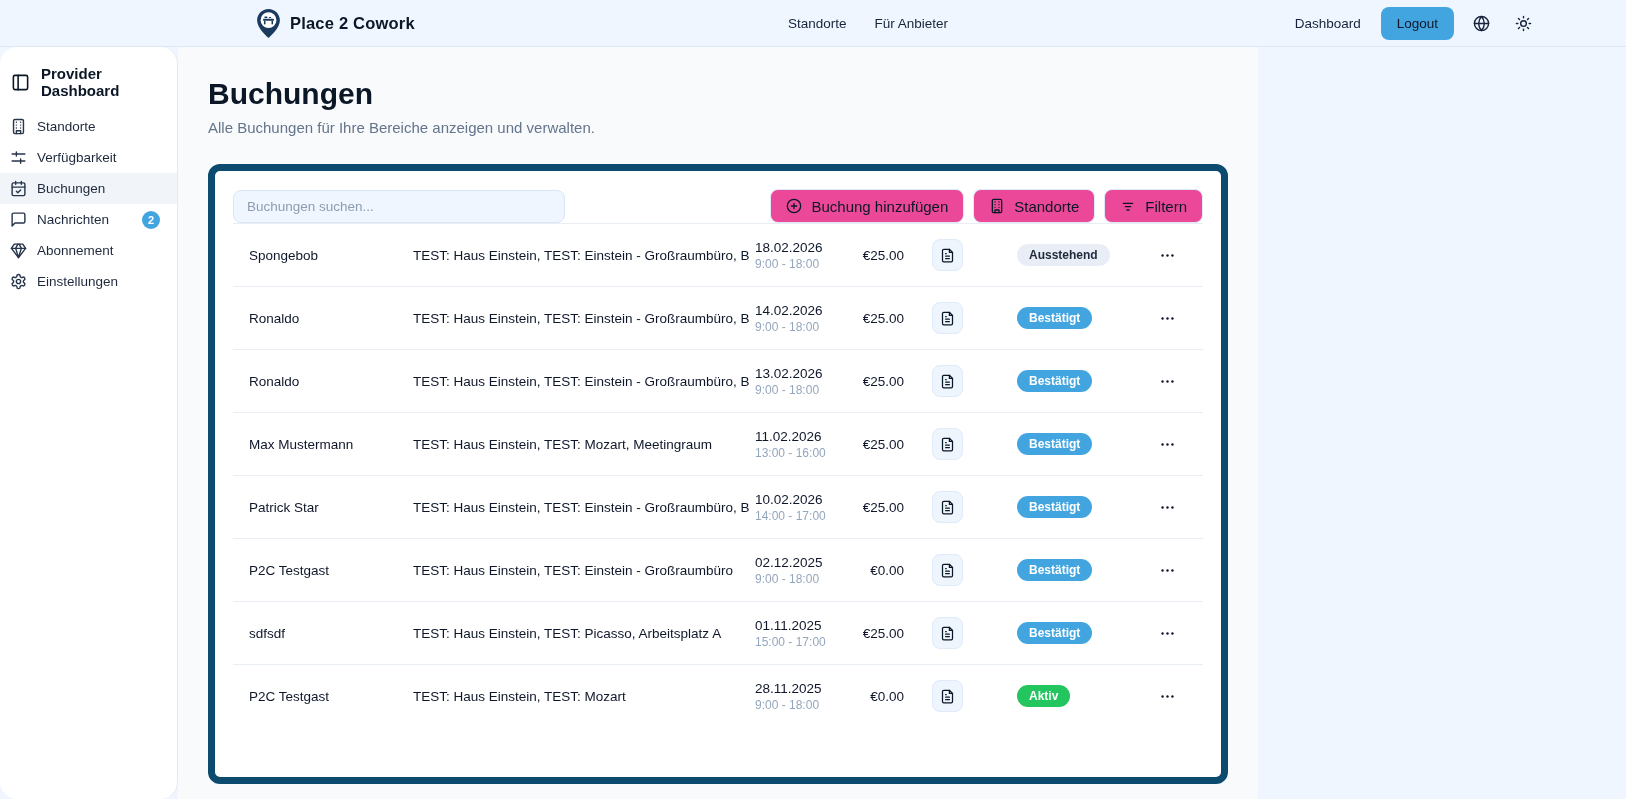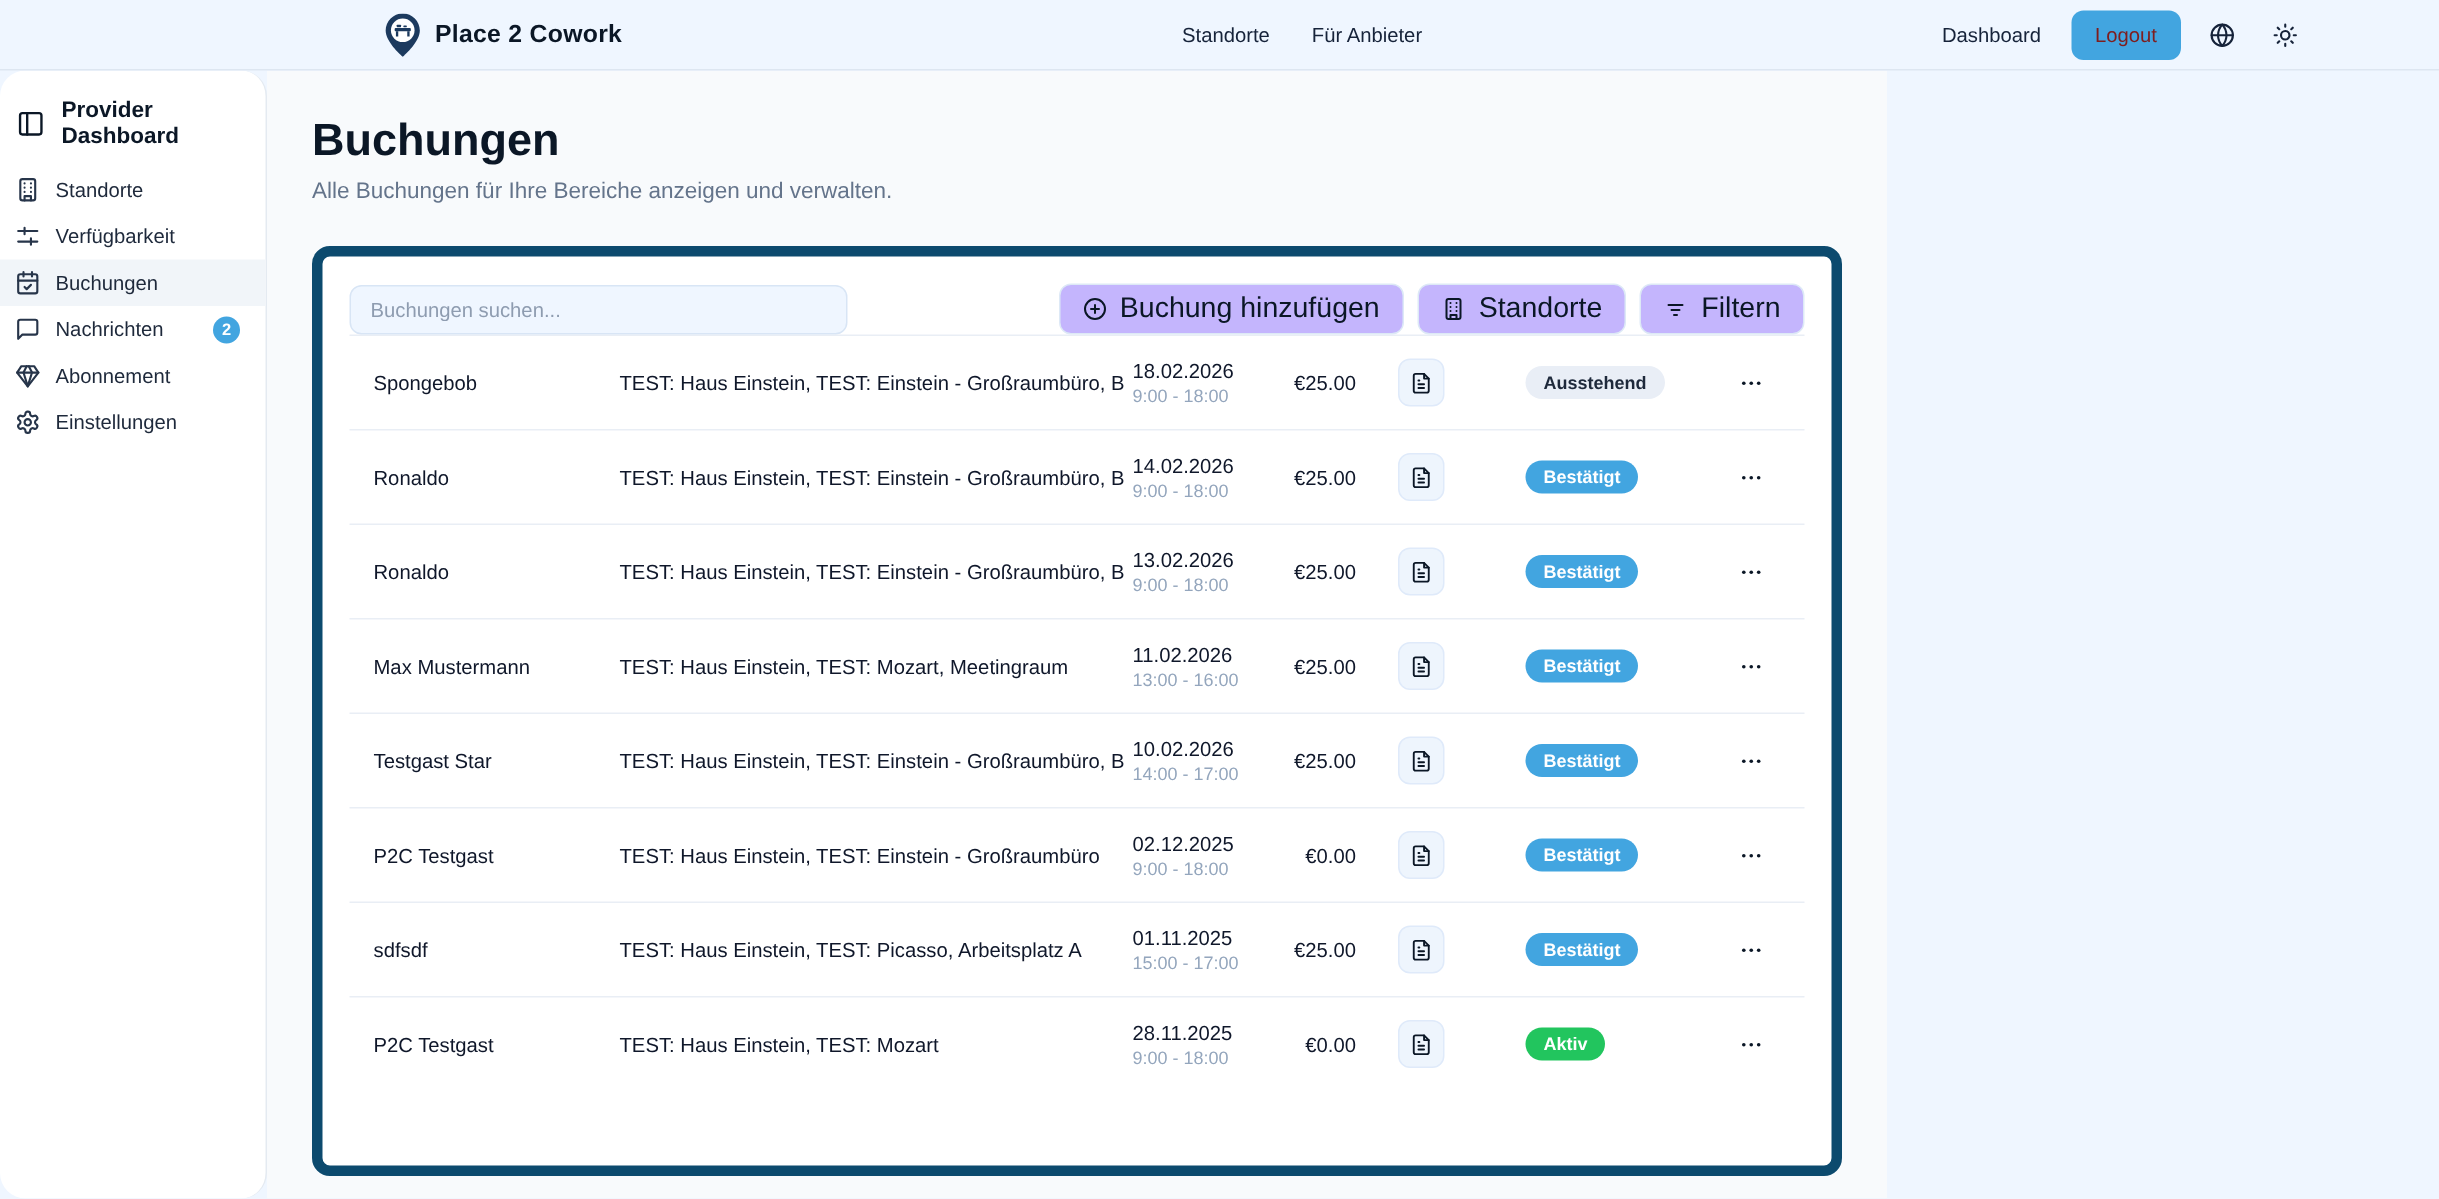--- a/index.html
+++ b/index.html
@@ -25,21 +25,21 @@
   .nav-center {
     position:absolute; left:788px; top:0; height:47px;
     display:flex; align-items:center; gap:28px;
   }
   .nav-link { color:#16233a; cursor:pointer; }
   .nav-right {
     position:absolute; right:94px; top:0; height:47px;
     display:flex; align-items:center;
   }
   .logout-btn {
-    margin-left:20px; background:#42a5e0; color:#7f1d1d; border:none;
+    margin-left:20px; background:#42a5e0; color:#0f172a; border:none;
     height:33px; padding:0 16px; border-radius:8px; font-size:13.5px;
     font-family:inherit; cursor:pointer;
   }
   .icon-btn { background:none; border:none; cursor:pointer; padding:0; }
   .globe-btn { margin-left:19px; }
   .sun-btn { margin-left:25px; }
 
   
   .app-row { display:flex; height:752px; }
 
@@ -80,22 +80,22 @@
   .toolbar { display:flex; align-items:center; padding:0 18px; }
   .search-input {
     width:332px; height:33px; background:#eff6ff; border:1px solid #d8e5f5;
     border-radius:8px; padding:0 13px; font-size:13.5px; font-family:inherit;
     color:#0f172a; outline:none;
   }
   .search-input::placeholder { color:#8e9cb0; }
   .toolbar-buttons { margin-left:auto; display:flex; gap:9px; }
   .tb-btn {
     display:flex; align-items:center; gap:9px; height:34px; padding:0 15px;
-    background:#c4b5fd; border:1px solid #dde9f6; border-radius:8px;
-    font-size:19px; font-family:inherit; color:#0b1726; cursor:pointer;
+    background:#ec4899; border:1px solid #dde9f6; border-radius:8px;
+    font-size:15px; font-family:inherit; color:#0b1726; cursor:pointer;
   }
 
   
   .tbl { margin-top:0; }
   .tbl-header {
     display:grid;
     grid-template-columns:180px 342px 97px 52px 86px 140px 1fr;
     padding:0 18px; height:61px; align-items:end;
   }
   .tbl-header > div {
@@ -382,21 +382,21 @@
         <svg width="17" height="17" viewBox="0 0 24 24" fill="#0b1726">
           <circle cx="5" cy="12" r="1.7"></circle>
                     <circle cx="12" cy="12" r="1.7"></circle>
                     <circle cx="19" cy="12" r="1.7"></circle>
         </svg>
       </button>
     </div>
   </div>
 
   <div class="tbl-row">
-    <div class="cell-guest">Testgast Star</div>
+    <div class="cell-guest">Patrick Star</div>
     <div class="cell-area">TEST: Haus Einstein, TEST: Einstein - Großraumbüro, B</div>
     <div class="cell-date">
       <div class="d1">10.02.2026</div>
       <div class="d2">14:00 - 17:00</div>
     </div>
     <div class="cell-amount">€25.00</div>
     <div class="cell-doc">
       <button class="doc-btn">
         <svg width="15" height="15" viewBox="0 0 24 24" fill="none" stroke="#0b1726" stroke-width="2" stroke-linecap="round" stroke-linejoin="round">
           <path d="M15 2H6a2 2 0 0 0-2 2v16a2 2 0 0 0 2 2h12a2 2 0 0 0 2-2V7z"></path>

